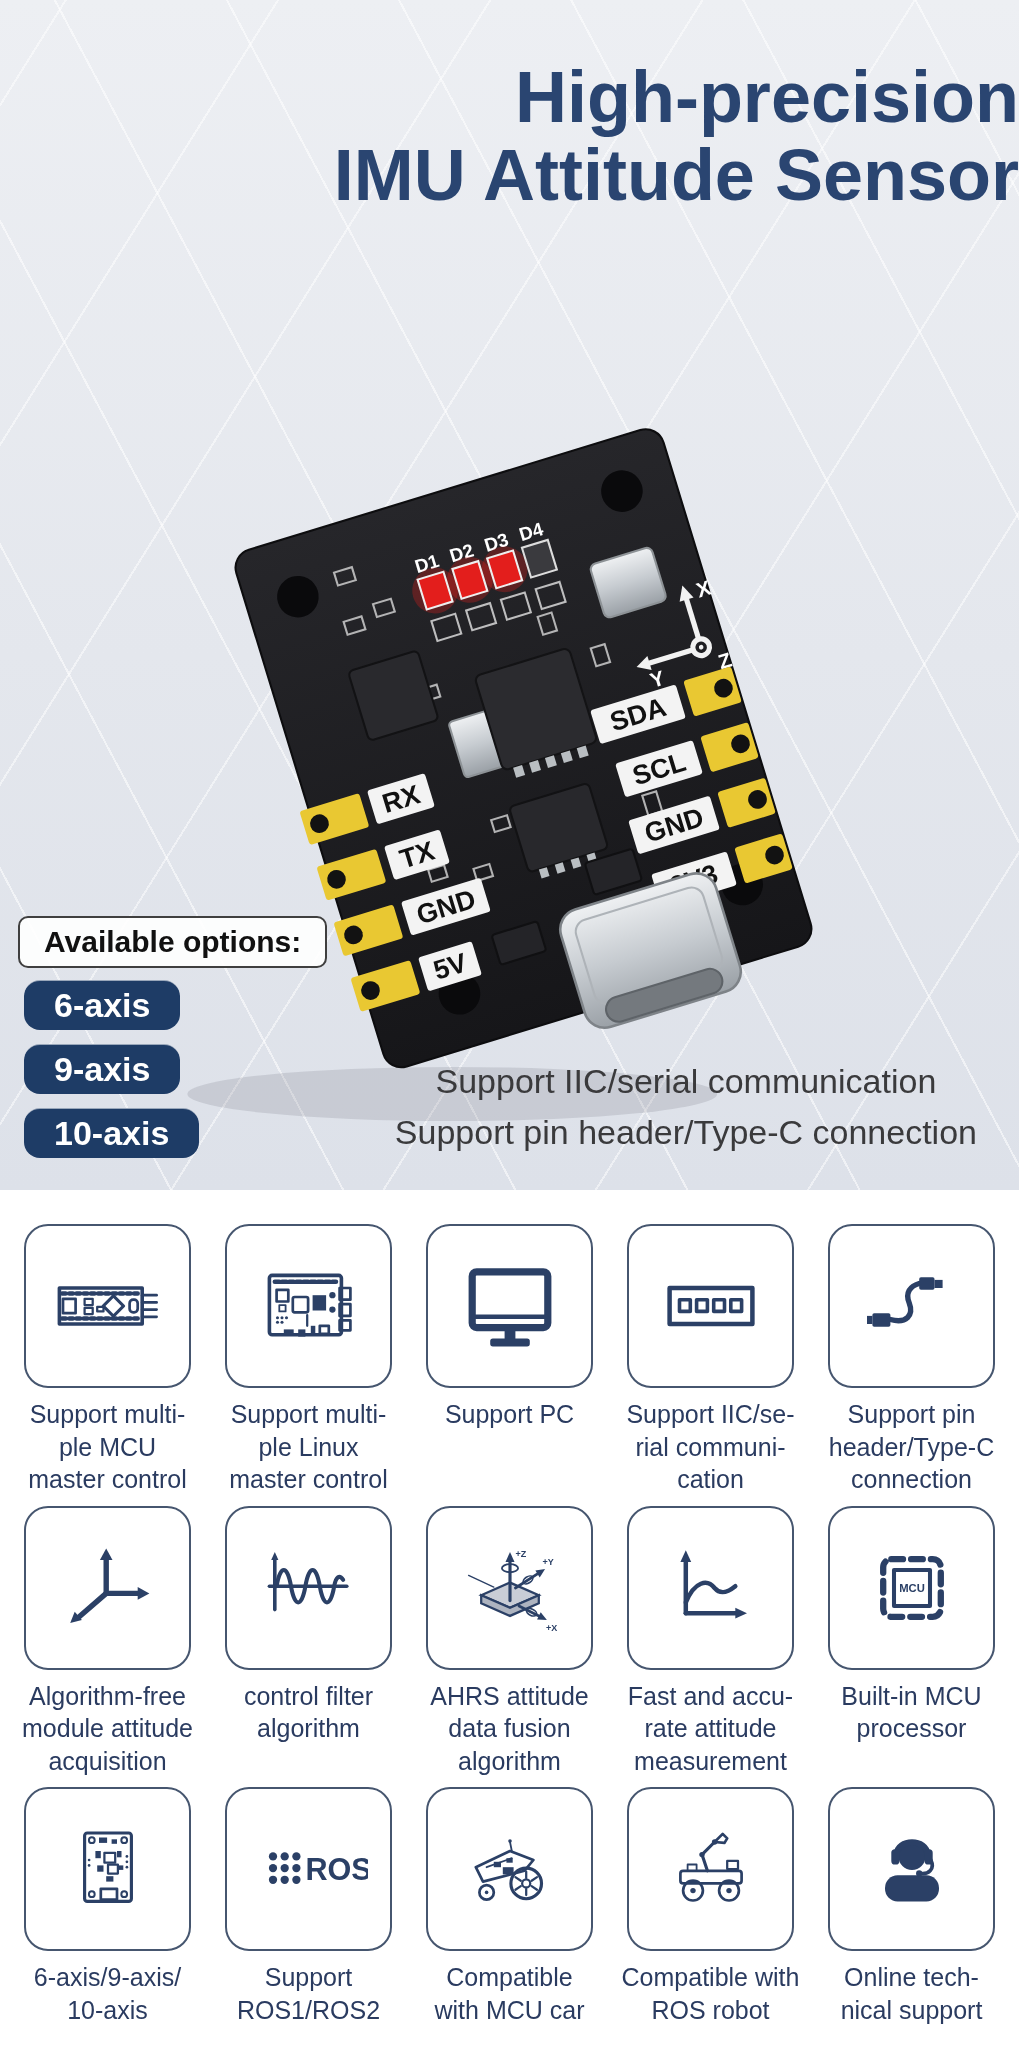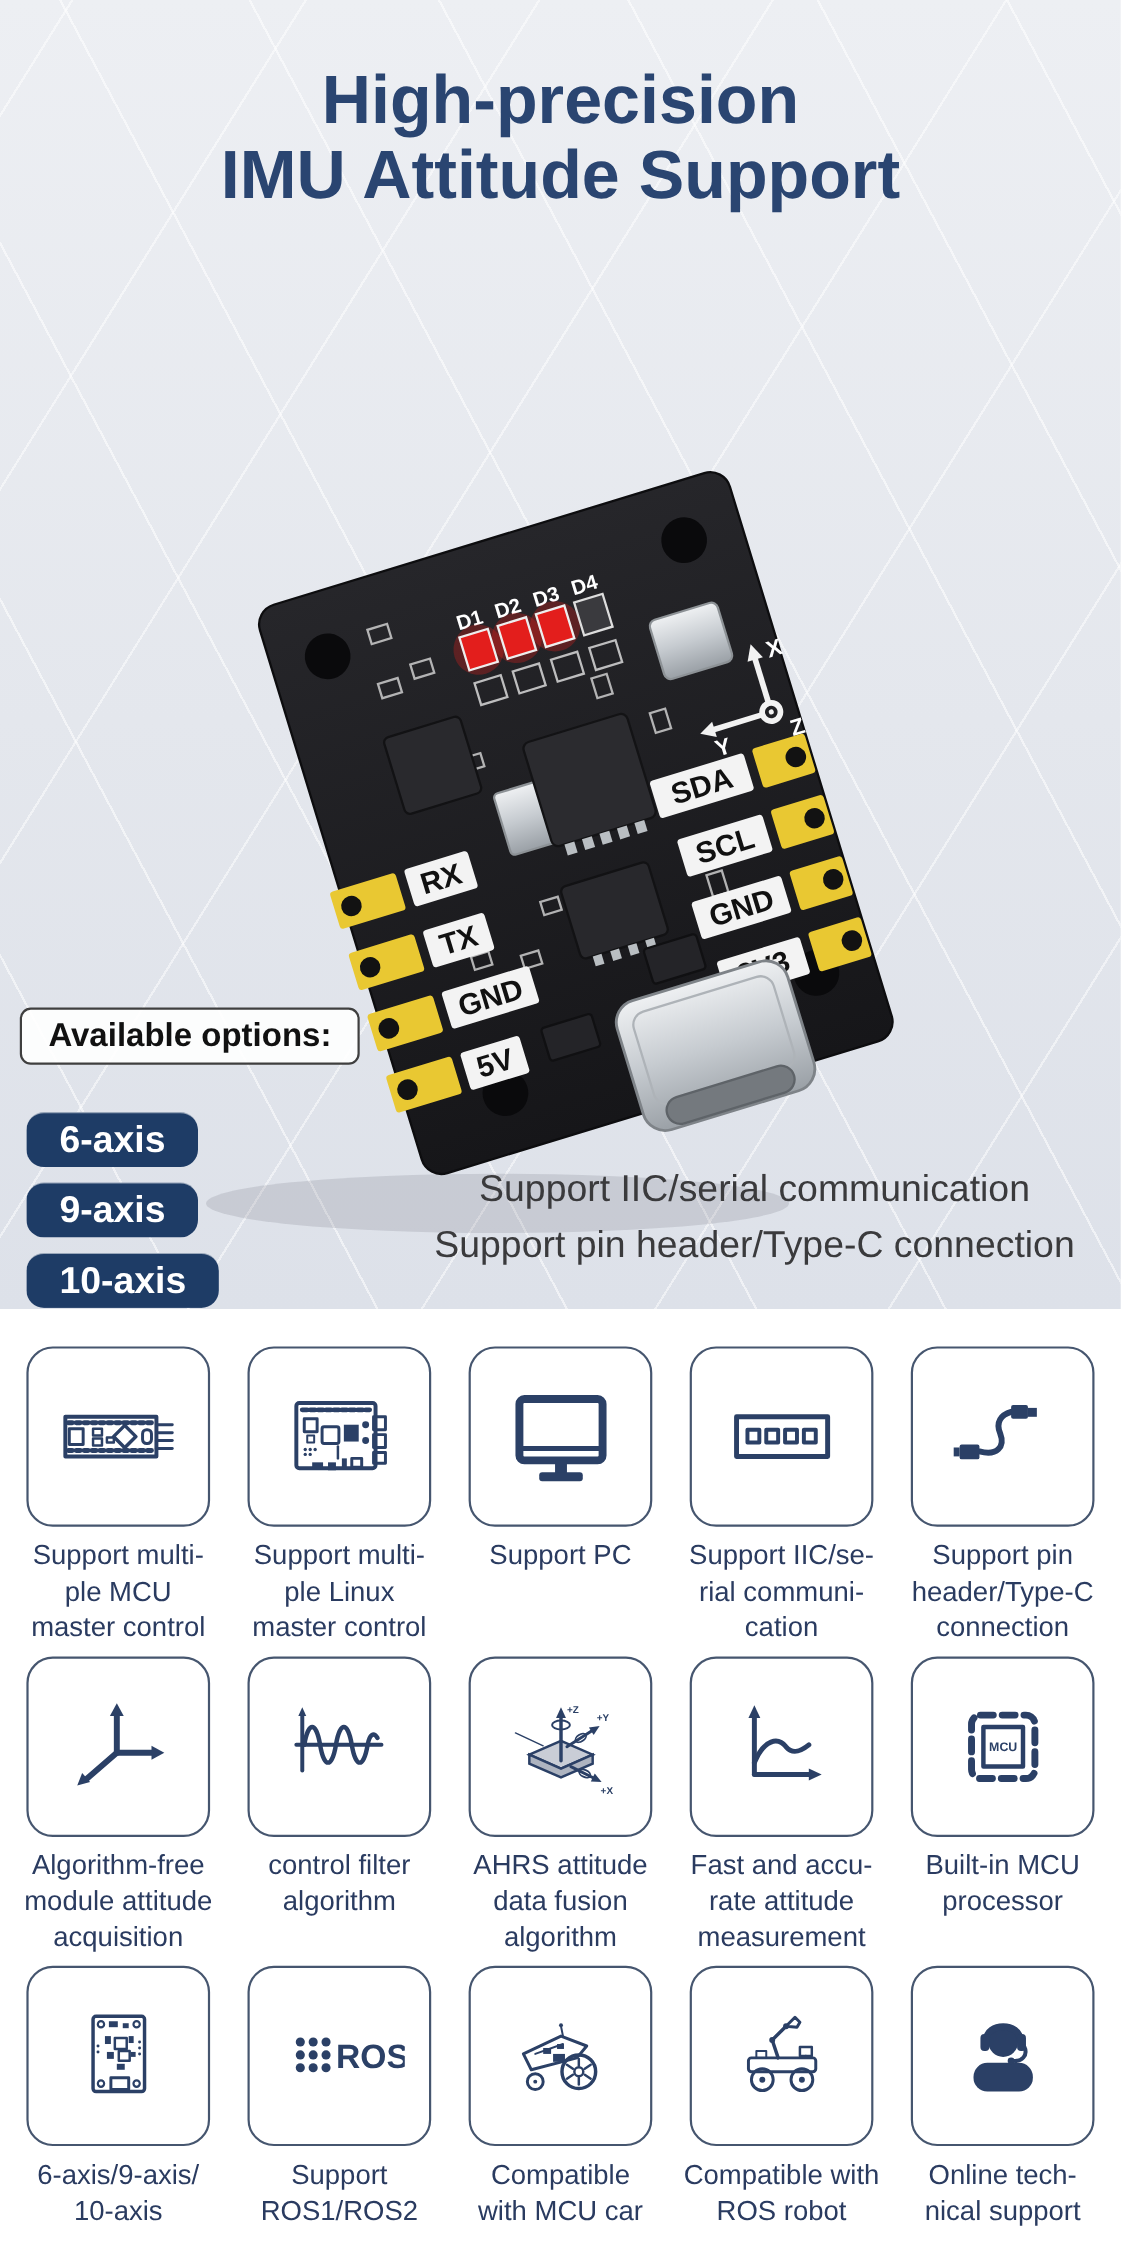--- a/index.html
+++ b/index.html
@@ -6,30 +6,30 @@
   body{font-family:"Liberation Sans",sans-serif;background:#fff;}
   .page{position:relative;width:1019px;height:2048px;overflow:hidden;background:#fff;}
 
   
   .hero{position:relative;width:100%;height:1190px;
     background:
       repeating-linear-gradient(62deg, transparent 0 150px, rgba(255,255,255,.55) 150px 152px),
       repeating-linear-gradient(-58deg, transparent 0 178px, rgba(255,255,255,.5) 178px 180px),
       linear-gradient(180deg,#edeff3 0%,#e4e7ed 55%,#dde1e9 100%);
   }
-  .title{position:absolute;top:58px;left:0;width:100%;text-align:center;
-    color:#2a4571;font-weight:bold;font-size:62px;line-height:1.09;}
+  .title{position:absolute;top:58px;left:0;width:100%;text-align:right;
+    color:#2a4571;font-weight:bold;font-size:72px;line-height:1.09;}
   .subtitle-pill{position:absolute;top:252px;left:50%;transform:translateX(-50%);
     background:#fff;border:2px solid #2e2e2e;border-radius:999px;
     padding:9px 36px;font-size:33px;color:#1c1c1c;white-space:nowrap;}
   .pcb-wrap{position:absolute;left:130px;top:400px;width:790px;height:748px;}
   .avail-box{position:absolute;left:18px;top:916px;background:rgba(255,255,255,.9);
     border:2px solid #3f3f3f;border-radius:10px;padding:7px 24px;
     font-size:30px;font-weight:bold;color:#111;}
-  .opts{position:absolute;left:24px;top:980px;margin-top:31px;}
+  .opts{position:absolute;left:24px;top:980px;}
   .opt-pill{display:table;margin:0 0 14px 0;background:#1e3c66;color:#fff;
     font-size:34px;font-weight:bold;padding:5px 30px;border-radius:16px;
     border-top:1.5px solid rgba(255,255,255,.55);}
   .support-text{position:absolute;right:42px;top:1056px;text-align:center;
     font-size:34px;color:#3a3a3c;line-height:1.5;margin-left:24px;}
 
   
   .features{padding:34px 24px 0;display:grid;grid-template-columns:repeat(5,1fr);
     column-gap:34px;row-gap:10px;background:#fff;}
   .cell{display:flex;flex-direction:column;align-items:center;}
@@ -45,21 +45,21 @@
 </style>
 </head>
 <body>
 
 <div class="page">
 
   <div class="hero">
 
     <div class="title">
       <div>High-precision</div>
-      <div>IMU Attitude Support</div>
+      <div>IMU Attitude Sensor</div>
     </div>
 
 
     <div class="pcb-wrap">
       <svg width="790" height="748" viewBox="0 0 760 720">
         <defs>
           <linearGradient id="boardg" x1="0" y1="0" x2="0" y2="1">
             <stop offset="0" stop-color="#26262a"></stop>
               <stop offset="1" stop-color="#161619"></stop>
           </linearGradient>

